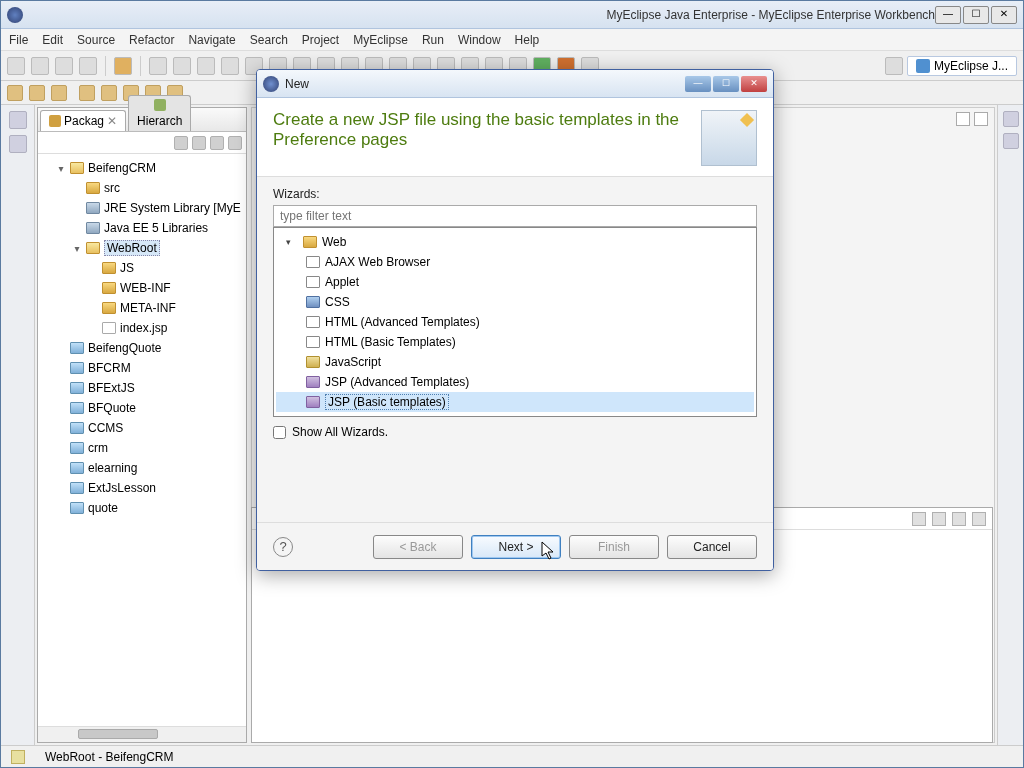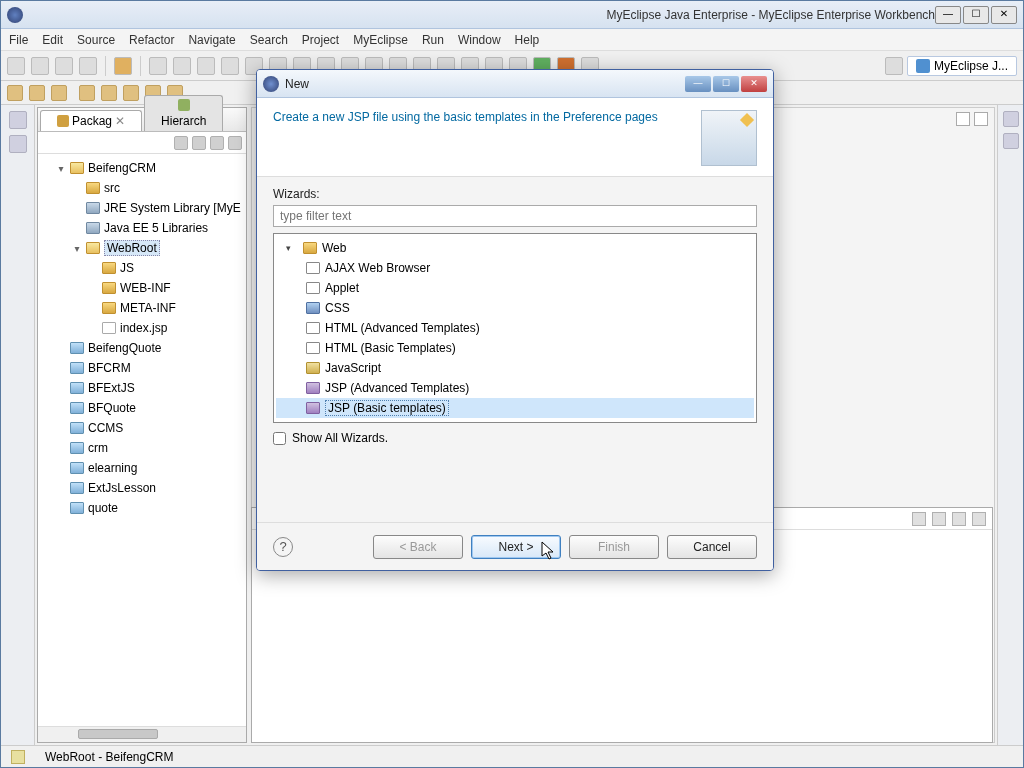--- a/index.html
+++ b/index.html
@@ -25,21 +25,21 @@
 
 .sub-toolbar { height: 24px; background: #f0f0f0; border-bottom: 1px solid #ccc; display: flex; align-items: center; padding: 0 6px; gap: 6px; }
 .sub-toolbar .tb-icon { width: 16px; height: 16px; background: #e0c080; border: 1px solid #c0a060; border-radius: 2px; }
 
 .workspace { position: absolute; top: 104px; left: 0; right: 0; bottom: 22px; display: flex; }
 .left-gutter { width: 34px; background: #eceef2; border-right: 1px solid #ccc; display: flex; flex-direction: column; align-items: center; padding-top: 6px; gap: 6px; }
 .left-gutter .gutter-icon { width: 18px; height: 18px; background: #d0d0e0; border: 1px solid #b0b0c0; border-radius: 2px; }
 
 .package-panel { width: 210px; background: #fff; border: 1px solid #aaa; display: flex; flex-direction: column; margin: 2px; }
 .panel-tabs { height: 24px; background: linear-gradient(#fafafa,#e8e8e8); border-bottom: 1px solid #bbb; display: flex; align-items: flex-end; padding: 0 2px; gap: 2px; }
-.panel-tab { padding: 3px 16px; background: #fff; border: 1px solid #aaa; border-bottom: none; border-radius: 3px 3px 0 0; display: flex; align-items: center; gap: 3px; font-size: 11px; }
+.panel-tab { padding: 3px 8px; background: #fff; border: 1px solid #aaa; border-bottom: none; border-radius: 3px 3px 0 0; display: flex; align-items: center; gap: 3px; font-size: 11px; }
 .panel-tab .icon { width: 12px; height: 12px; background: #d0a040; border-radius: 2px; }
 .panel-tab.inactive { background: #e4e4e4; flex-direction: column; }
 .panel-toolbar { height: 22px; border-bottom: 1px solid #ddd; display: flex; align-items: center; justify-content: flex-end; padding: 0 4px; gap: 4px; }
 .panel-toolbar .ptb-icon { width: 14px; height: 14px; background: #d0d0d0; border: 1px solid #b0b0b0; border-radius: 2px; }
 
 .tree { flex: 1; overflow: auto; padding: 4px 2px; }
 .tree-node { display: flex; align-items: center; height: 20px; gap: 4px; white-space: nowrap; }
 .tree-node .expander { width: 10px; text-align: center; color: #666; font-size: 10px; }
 .tree-node .node-icon { width: 14px; height: 12px; border-radius: 1px; }
 .icon-folder { background: linear-gradient(#f8d880,#d8a840); border: 1px solid #c09030; }
@@ -76,27 +76,27 @@
 .dialog-titlebar .dlg-title { flex: 1; color: #222; }
 .dlg-win-controls { display: flex; gap: 2px; }
 .dlg-win-btn { width: 26px; height: 16px; border-radius: 2px; text-align: center; line-height: 14px; font-size: 9px; color: #fff; }
 .dlg-win-btn.min { background: linear-gradient(#a8c8e8,#6890c0); }
 .dlg-win-btn.max { background: linear-gradient(#a8c8e8,#6890c0); }
 .dlg-win-btn.close { background: linear-gradient(#e89090,#c04040); }
 
 .dialog-header { background: #fff; padding: 12px 16px 10px; display: flex; border-bottom: 1px solid #ddd; }
 .dialog-header .hdr-text { flex: 1; }
 .dialog-header .hdr-title { font-weight: bold; color: #222; margin-bottom: 6px; font-size: 13px; }
-.dialog-header .hdr-desc { color: #0369a1; font-size: 12px; }
+.dialog-header .hdr-desc { color: #4d7c0f; font-size: 17px; }
 .dialog-header .hdr-img { width: 56px; height: 56px; background: linear-gradient(#f0f4f8,#c8d8e8); border: 1px solid #b0c0d0; position: relative; }
 .dialog-header .hdr-img::after { content: ""; position: absolute; top: 4px; right: 4px; width: 10px; height: 10px; background: #f0c050; transform: rotate(45deg); }
 
 .dialog-body { padding: 10px 16px; }
 .dialog-body .lbl { margin-bottom: 4px; color: #222; }
-.filter-input { width: 100%; height: 22px; border: 1px solid #aaa; padding: 2px 6px; background: #fff; margin-bottom: 6px; color: #ec4899; }
+.filter-input { width: 100%; height: 22px; border: 1px solid #aaa; padding: 2px 6px; background: #fff; color: #ec4899; }
 .wizard-tree-box { width: 100%; height: 190px; border: 1px solid #888; background: #fff; overflow-y: scroll; padding: 4px 2px; }
 .wizard-tree-box .wnode { display: flex; align-items: center; height: 20px; gap: 5px; padding-left: 30px; }
 .wizard-tree-box .wnode.parent { padding-left: 10px; }
 .wizard-tree-box .wnode .wicon { width: 14px; height: 12px; border-radius: 1px; }
 .wizard-tree-box .wnode.selected { background: #cfe6fb; }
 .wizard-tree-box .wnode.selected .wlabel { border: 1px dotted #5080b0; padding: 0 2px; }
 .wizard-tree-box .wnode .wexp { width: 12px; color: #444; font-size: 9px; }
 .wicon-folder { background: linear-gradient(#f8d880,#d8a840); border: 1px solid #c09030; }
 .wicon-file { background: #fff; border: 1px solid #888; }
 .wicon-css { background: linear-gradient(#b0d0f0,#7090c0); border: 1px solid #5070a0; }

